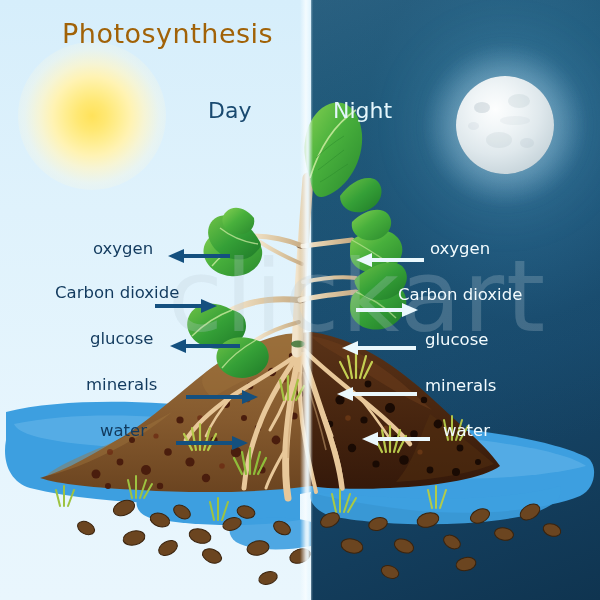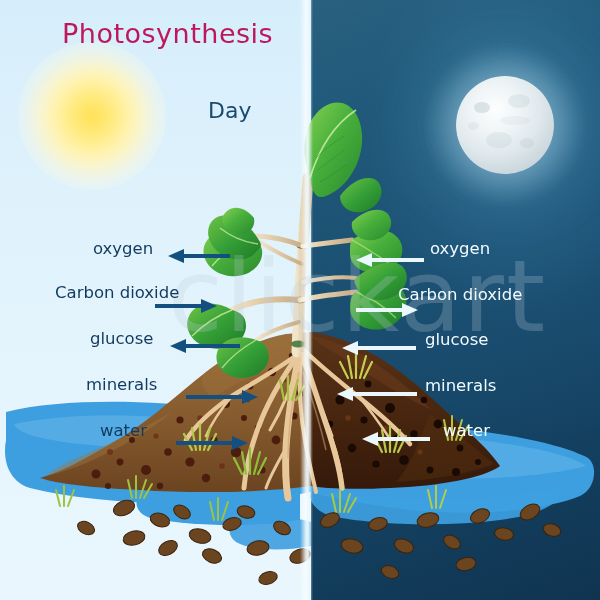--- a/index.html
+++ b/index.html
@@ -43,21 +43,21 @@
   .moon-glow{
     position:absolute;left:424px;top:44px;width:162px;height:162px;border-radius:50%;
     background:radial-gradient(circle,rgba(190,225,242,.30) 0%,rgba(150,205,235,.14) 45%,rgba(120,190,225,0) 72%);
   }
 
   
   .title{
     position:absolute;font-size:27px;letter-spacing:.5px;white-space:nowrap;
     font-family:"DejaVu Sans","Liberation Sans",sans-serif;
   }
-  .title-day{left:62px;top:18px;color:#be185d;}
+  .title-day{left:62px;top:18px;color:#a16207;}
   .title-night{left:331px;top:18px;color:#ddf4fb;}
   .subtitle{position:absolute;font-size:22px;white-space:nowrap;}
   .sub-day{left:208px;top:98px;color:#1a4a70;}
   .sub-night{left:333px;top:98px;color:#e4f6fc;}
 
   
   .watermark{
     position:absolute;left:168px;top:238px;width:300px;height:120px;
     font-size:100px;letter-spacing:2px;color:rgba(255,255,255,.17);
     font-family:"DejaVu Sans","Liberation Sans",sans-serif;
@@ -440,20 +440,21 @@
     </g>
   </svg>
 
   <div class="divider-glow"></div>
 
   <div class="watermark2">clickart</div>
   <div class="watermark">clickart</div>
 
   <div class="title title-day">Photosynthesis</div>
   <div class="subtitle sub-day">Day</div>
+  <div class="subtitle sub-night">Night</div>
 
   <div id="day-labels">
       <div class="lbl lbl-day" style="left: 93px; top: 239px;">oxygen</div>
       <div class="arrow a-dark" style="left: 168px; top: 249px; width: 62px;">
         <div class="shaft" style="left: 14px; width: 48px;"></div>
         <div class="head head-l" style="left: 0px;"></div>
       </div>
       <div class="lbl lbl-day" style="left: 55px; top: 283px;">Carbon dioxide</div>
       <div class="arrow a-dark" style="left: 155px; top: 299px; width: 62px;">
         <div class="shaft" style="left: 0px; width: 48px;"></div>

